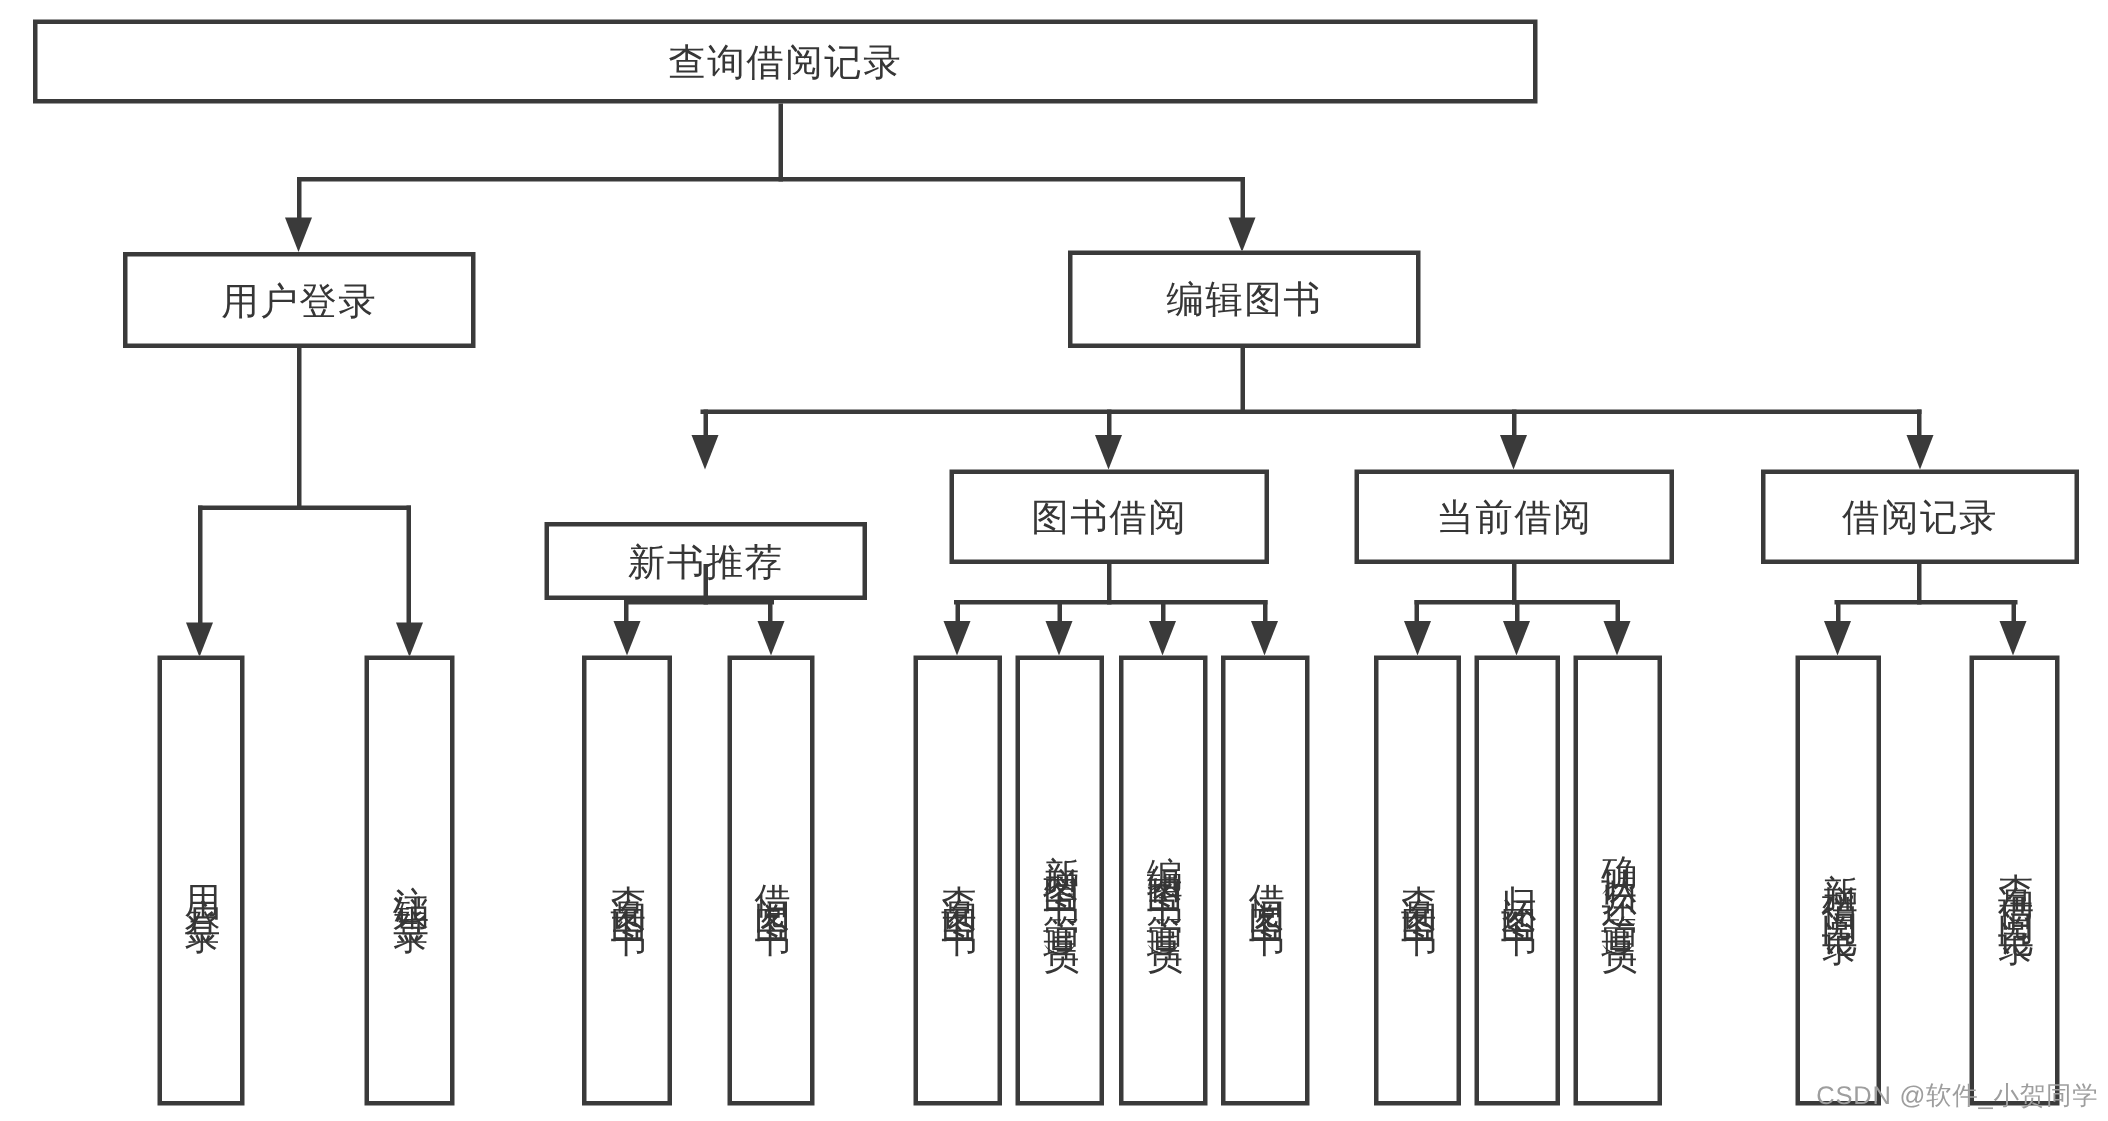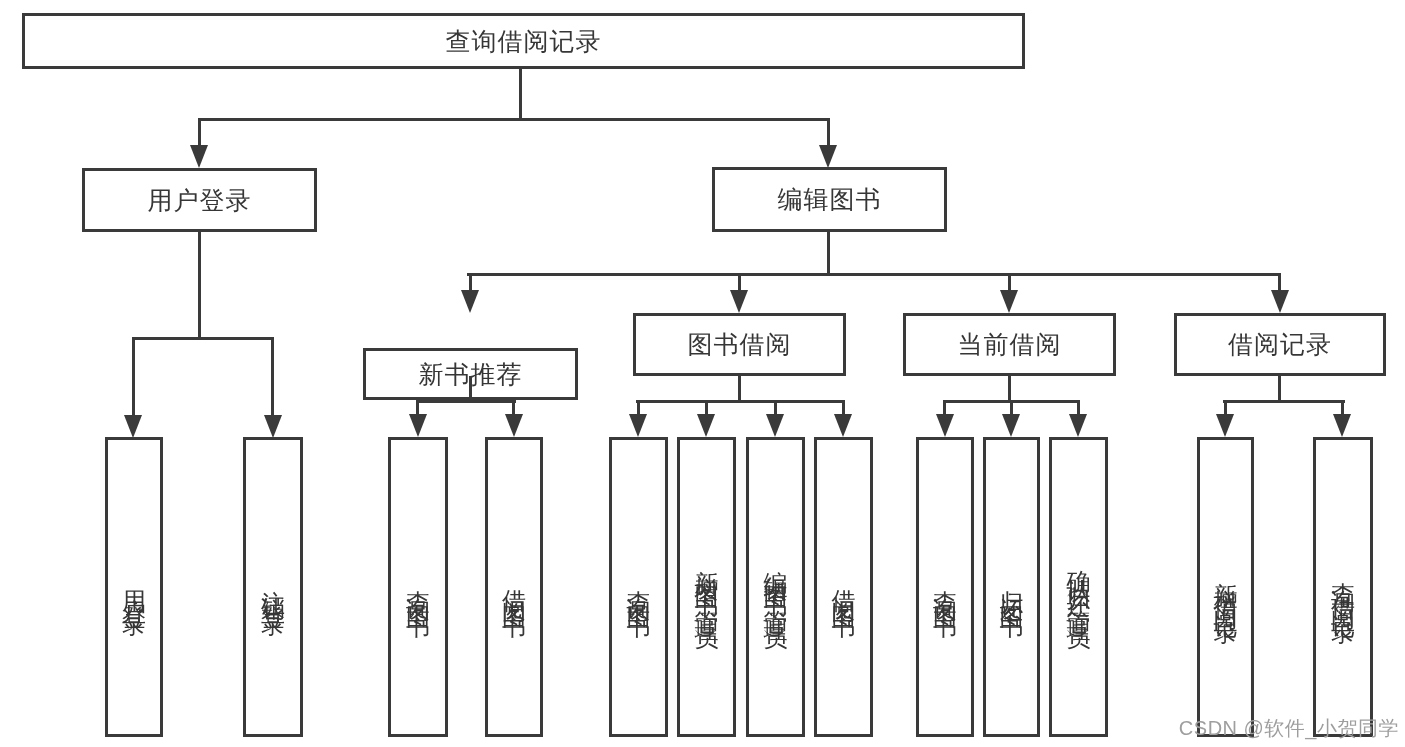--- a/index.html
+++ b/index.html
@@ -17,21 +17,21 @@
   .hlabel{font-size:25px;color:var(--text);letter-spacing:1px;white-space:nowrap;}
   .leaf .vtext{writing-mode:vertical-rl;text-orientation:mixed;font-size:24px;
        letter-spacing:8px;color:var(--text);line-height:1.0;}
 
   .v{position:absolute;width:3px;background:var(--line);}
   .h{position:absolute;height:3px;background:var(--line);}
   .arrow{position:absolute;width:0;height:0;
        border-left:9px solid transparent;border-right:9px solid transparent;
        border-top:23px solid var(--line);}
 
-  .watermark{position:absolute;right:6px;bottom:5px;font-size:20px;color:var(--wm);
+  .watermark{position:absolute;right:6px;bottom:5px;font-size:17px;color:var(--wm);
        letter-spacing:0.5px;white-space:nowrap;}
 </style>
 </head>
 <body>
 
 <div class="canvas">
 
   <div class="box" style="left:22px;top:13px;width:1003px;height:56px;">
     <span class="hlabel">查询借阅记录</span>
   </div>

